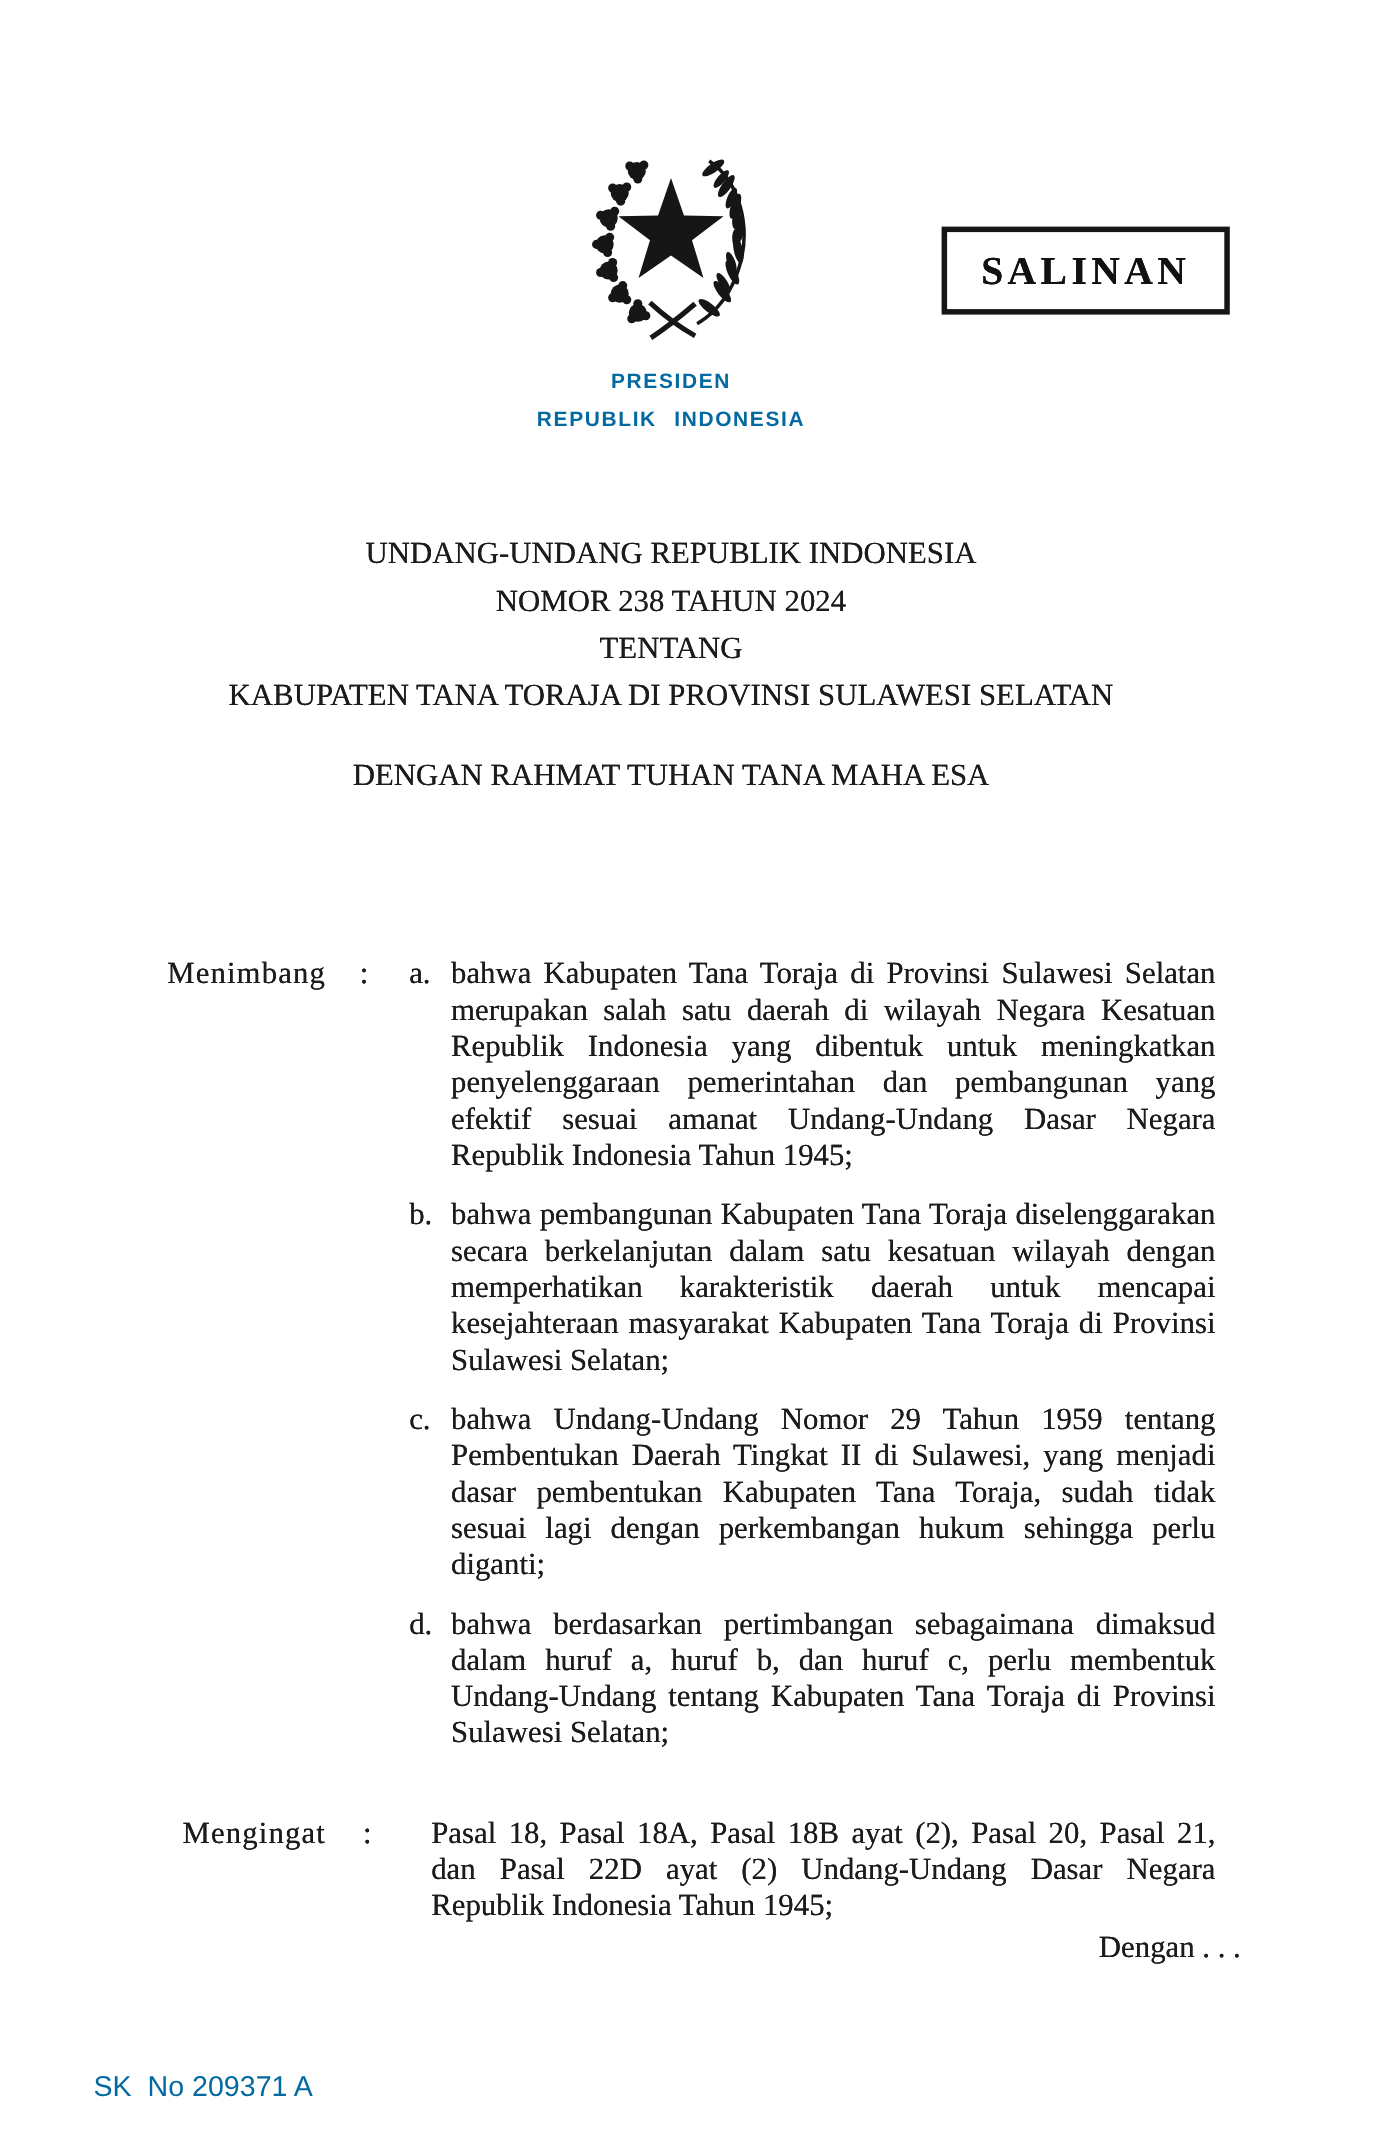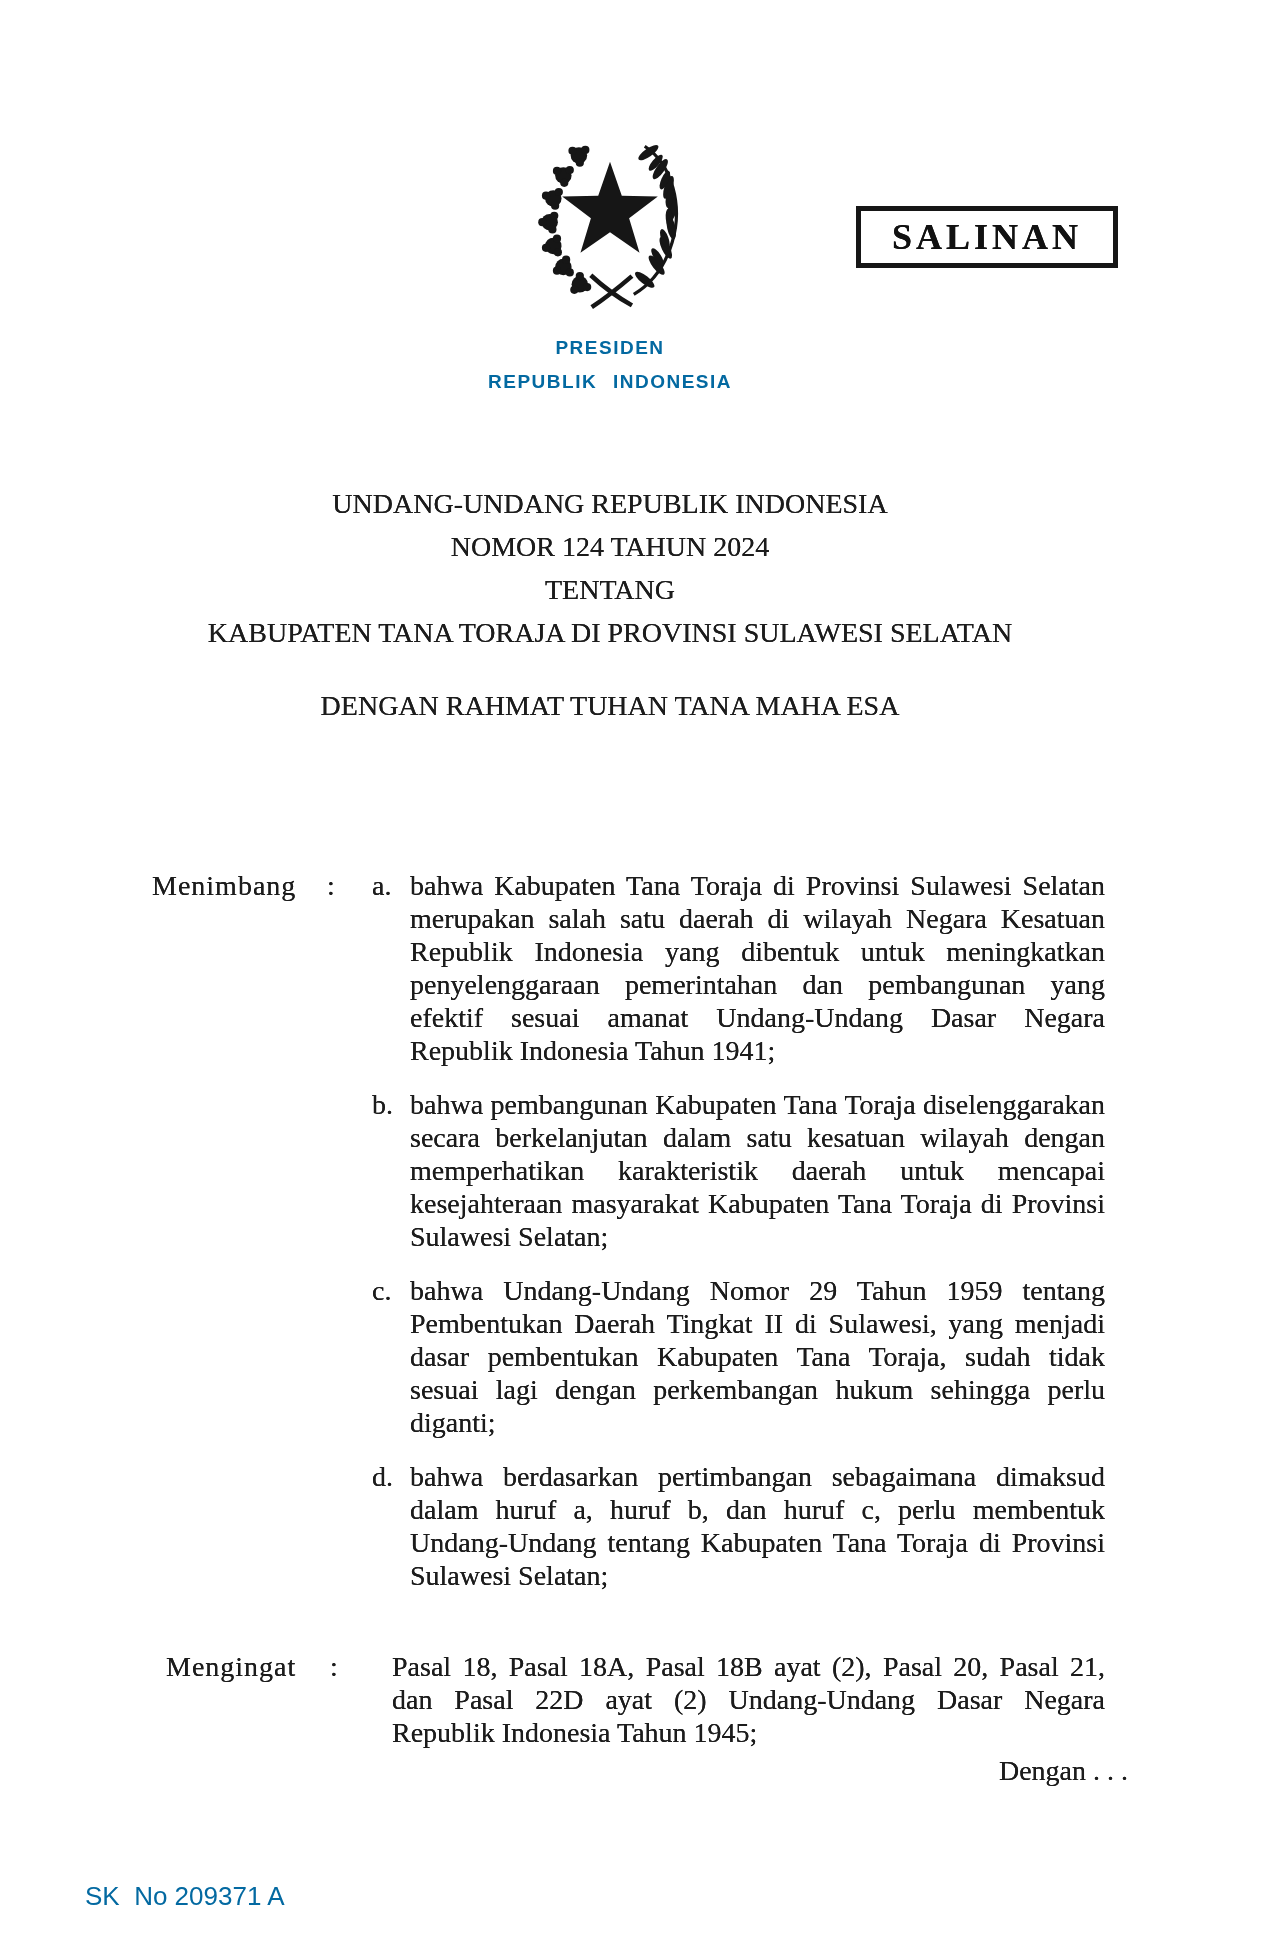--- a/index.html
+++ b/index.html
@@ -32,21 +32,21 @@
     line-height: 34px;
     letter-spacing: 1.5px;
     color: #0369a1;
   }
   .letterhead .lh2 { word-spacing: 9px; }
   .stamp {
     position: absolute;
     left: 856px;
     top: 206px;
     width: 262px;
-    height: 62px;
+    height: 80px;
     border: 5px solid #161616;
     box-sizing: border-box;
     display: flex;
     align-items: center;
     justify-content: center;
     font-weight: bold;
     font-size: 36px;
     letter-spacing: 4px;
     color: #111;
     text-shadow: 0 0 0.6px #111;
@@ -191,33 +191,33 @@
     <span>SALINAN</span>
   </div>
 
   <div class="letterhead">
     <div class="lh1">PRESIDEN</div>
     <div class="lh2">REPUBLIK INDONESIA</div>
   </div>
 
   <div class="title-block">
     <div>UNDANG-UNDANG REPUBLIK INDONESIA</div>
-    <div>NOMOR 124 TAHUN 2024</div>
+    <div>NOMOR 238 TAHUN 2024</div>
     <div>TENTANG</div>
     <div>KABUPATEN TANA TORAJA DI PROVINSI SULAWESI SELATAN</div>
   </div>
 
   <div class="invocation">DENGAN RAHMAT TUHAN TANA MAHA ESA</div>
 
   <div class="mm-label body-text">Menimbang</div>
   <div class="mm-colon body-text">:</div>
   <div class="mm-items body-text">
     <div class="mm-item">
       <span class="mm-letter">a.</span>
-      <div class="mm-text">bahwa Kabupaten Tana Toraja di Provinsi Sulawesi Selatan merupakan salah satu daerah di wilayah Negara Kesatuan Republik Indonesia yang dibentuk untuk meningkatkan penyelenggaraan pemerintahan dan pembangunan yang efektif sesuai amanat Undang-Undang Dasar Negara Republik Indonesia Tahun 1941;</div>
+      <div class="mm-text">bahwa Kabupaten Tana Toraja di Provinsi Sulawesi Selatan merupakan salah satu daerah di wilayah Negara Kesatuan Republik Indonesia yang dibentuk untuk meningkatkan penyelenggaraan pemerintahan dan pembangunan yang efektif sesuai amanat Undang-Undang Dasar Negara Republik Indonesia Tahun 1945;</div>
     </div>
     <div class="mm-item">
       <span class="mm-letter">b.</span>
       <div class="mm-text">bahwa pembangunan Kabupaten Tana Toraja diselenggarakan secara berkelanjutan dalam satu kesatuan wilayah dengan memperhatikan karakteristik daerah untuk mencapai kesejahteraan masyarakat Kabupaten Tana Toraja di Provinsi Sulawesi Selatan;</div>
     </div>
     <div class="mm-item">
       <span class="mm-letter">c.</span>
       <div class="mm-text">bahwa Undang-Undang Nomor 29 Tahun 1959 tentang Pembentukan Daerah Tingkat II di Sulawesi, yang menjadi dasar pembentukan Kabupaten Tana Toraja, sudah tidak sesuai lagi dengan perkembangan hukum sehingga perlu diganti;</div>
     </div>
     <div class="mm-item">

